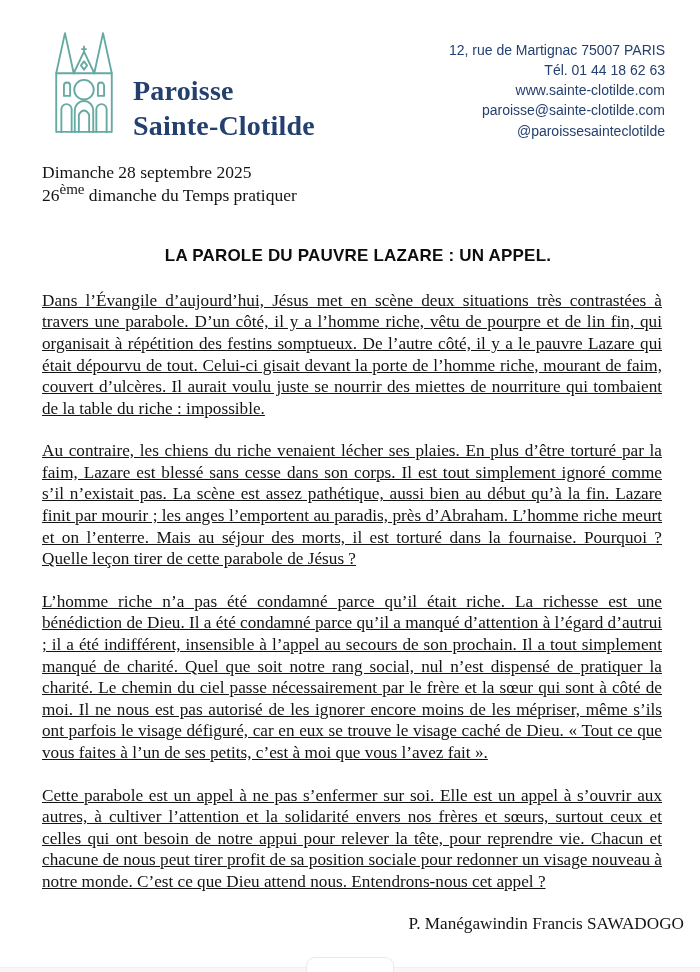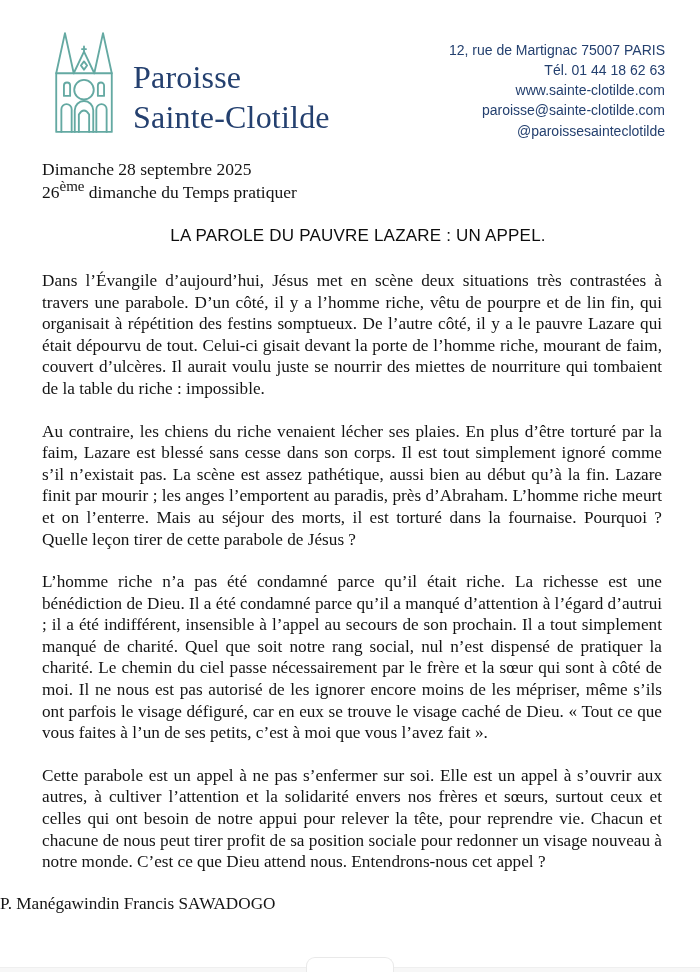--- a/index.html
+++ b/index.html
@@ -22,56 +22,59 @@
   
   .header{
     display:flex;justify-content:space-between;align-items:flex-start;
     padding:27px 35px 0 48px;
   }
   .brand{display:flex;align-items:flex-start;}
   .brand svg{display:block;margin-top:1px;}
   .org-name{
     font-family:"Liberation Serif", serif;
     color:var(--brand-navy);
-    font-size:32px;line-height:1.26;
-    margin-left:13px;margin-top:30px;
+    font-size:28px;line-height:1.26;
+    margin-left:13px;margin-top:46px;
     letter-spacing:0.2px;
+    font-weight:bold;
   }
   .contact{
     text-align:right;
     font-family:"Liberation Sans", sans-serif;
     color:var(--brand-navy);
     font-size:14px;line-height:1.44;
     margin-top:13px;
   }
   
   .dateline{
     margin:17px 16px 0 42px;
     font-size:17.5px;line-height:1.32;color:var(--text-ink);
   }
   .dateline sup{font-size:15px;vertical-align:super;line-height:0;}
   
   .title{
-    margin-top:22px;
+    margin-top:39px;
     text-align:center;
     font-family:"Liberation Sans", sans-serif;
-    font-size:17px;font-weight:normal;color:#0d0d0d;
+    font-size:17px;font-weight:bold;color:#0d0d0d;
     letter-spacing:0.2px;
     padding-left:16px;
   }
   
   .body-text{
     padding:24px 38px 0 42px;
     font-size:17.2px;line-height:21.6px;color:var(--text-ink);
     text-align:justify;
+    text-decoration:underline;
   }
   .body-text p{margin-bottom:21px;}
   
   .signature{
-    padding-right:48px;margin-top:5px;
+    text-align:right;
+    padding-right:16px;margin-top:5px;
     font-size:17.2px;color:var(--text-ink);
   }
   
   .bottom-strip{
     position:absolute;left:0;bottom:0;width:700px;height:5px;
     background:#f7f7f7;border-top:1px solid #efefef;
   }
   .bottom-handle{
     position:absolute;left:50%;bottom:0;transform:translateX(-50%);
     width:88px;height:15px;

